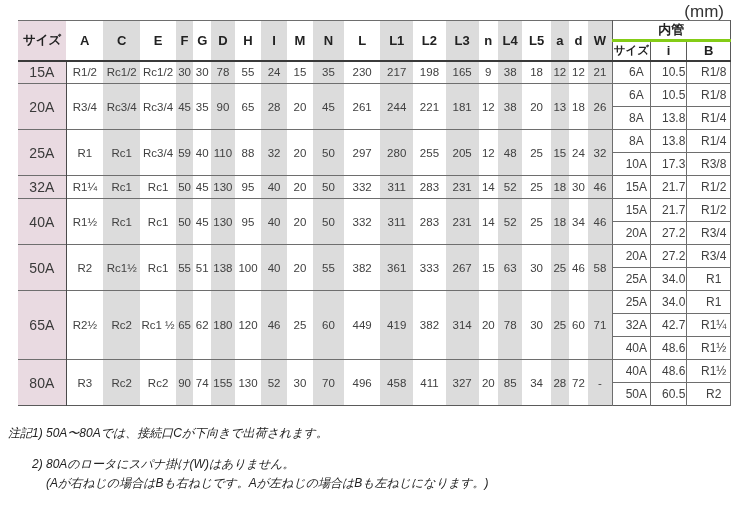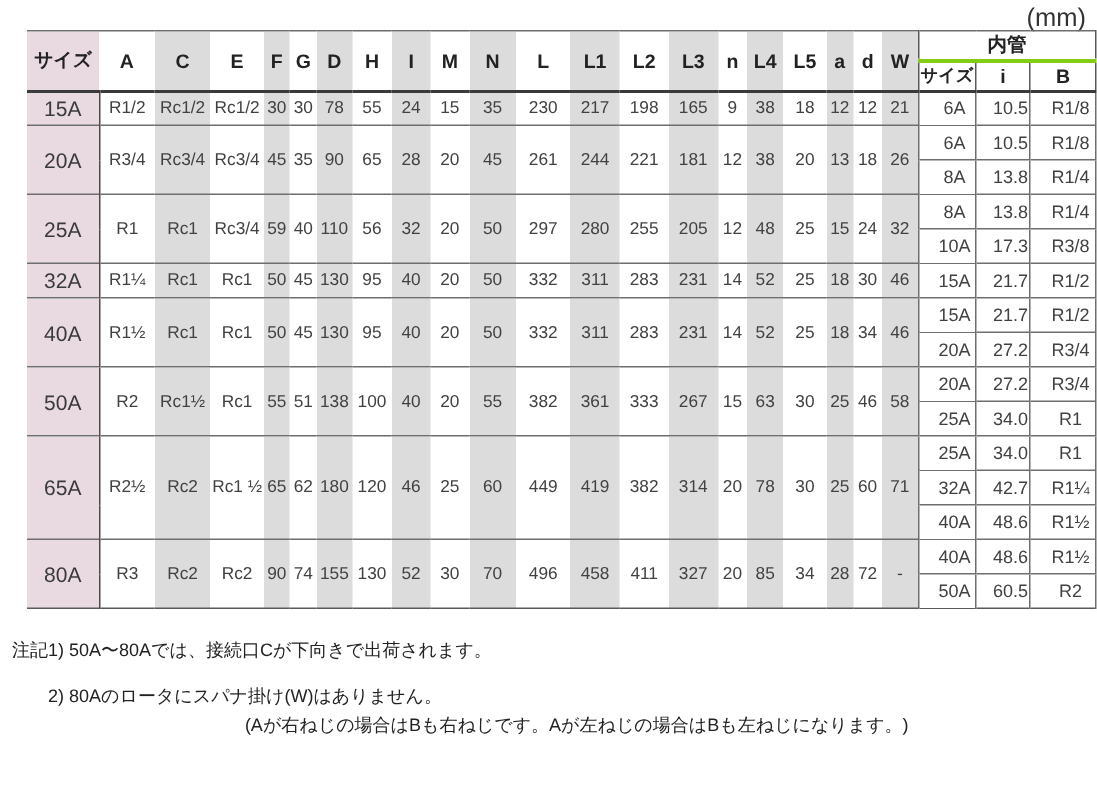--- a/index.html
+++ b/index.html
@@ -50,26 +50,26 @@
   tbody td.in { background:#fff; border-left:1px solid #6e6e6e; font-size:12px;padding-left:11px; }
   tbody td.in-last { border-right:1px solid #6e6e6e; }
   tbody tr.sub td.in { border-top:1px solid #6e6e6e; }
   tbody td.in-first { position:relative; }
   tbody tr.sub td.in-first::before {
     content:""; position:absolute; left:-13px; top:-1px;
     width:13px; height:1px; background:#6e6e6e;
   }
   .notes {
     position:absolute; left:8px; top:424px; width:715px;
-    font-size:12px; color:#222; line-height:19.2px;
+    font-size:12px; color:#222; line-height:19.2px;font-style:italic;
   }
   .note-line { white-space:nowrap; }
   .ind0 { padding-left:0; }
   .ind1 { padding-left:24px;margin-top:12px; }
-  .ind2 { padding-left:38px;text-align:center; }
+  .ind2 { padding-left:38px; }
 </style>
 </head>
 <body>
 
 <div class="unit-label">(mm)</div>
 
 <table class="spec">
   <colgroup>
       <col class="pinkcol" style="width:49px">
       <col style="width:38px">
@@ -186,21 +186,21 @@
         <td class="in in-last">R1/4</td>
       </tr>
       <tr class="rowstart">
         <th class="size" rowspan="2">25A</th>
         <td class="dim" rowspan="2">R1</td>
         <td class="dim" rowspan="2">Rc1</td>
         <td class="dim" rowspan="2">Rc3/4</td>
         <td class="dim" rowspan="2">59</td>
         <td class="dim" rowspan="2">40</td>
         <td class="dim" rowspan="2">110</td>
-        <td class="dim" rowspan="2">56</td>
+        <td class="dim" rowspan="2">88</td>
         <td class="dim" rowspan="2">32</td>
         <td class="dim" rowspan="2">20</td>
         <td class="dim" rowspan="2">50</td>
         <td class="dim" rowspan="2">297</td>
         <td class="dim" rowspan="2">280</td>
         <td class="dim" rowspan="2">255</td>
         <td class="dim" rowspan="2">205</td>
         <td class="dim" rowspan="2">12</td>
         <td class="dim" rowspan="2">48</td>
         <td class="dim" rowspan="2">25</td>

